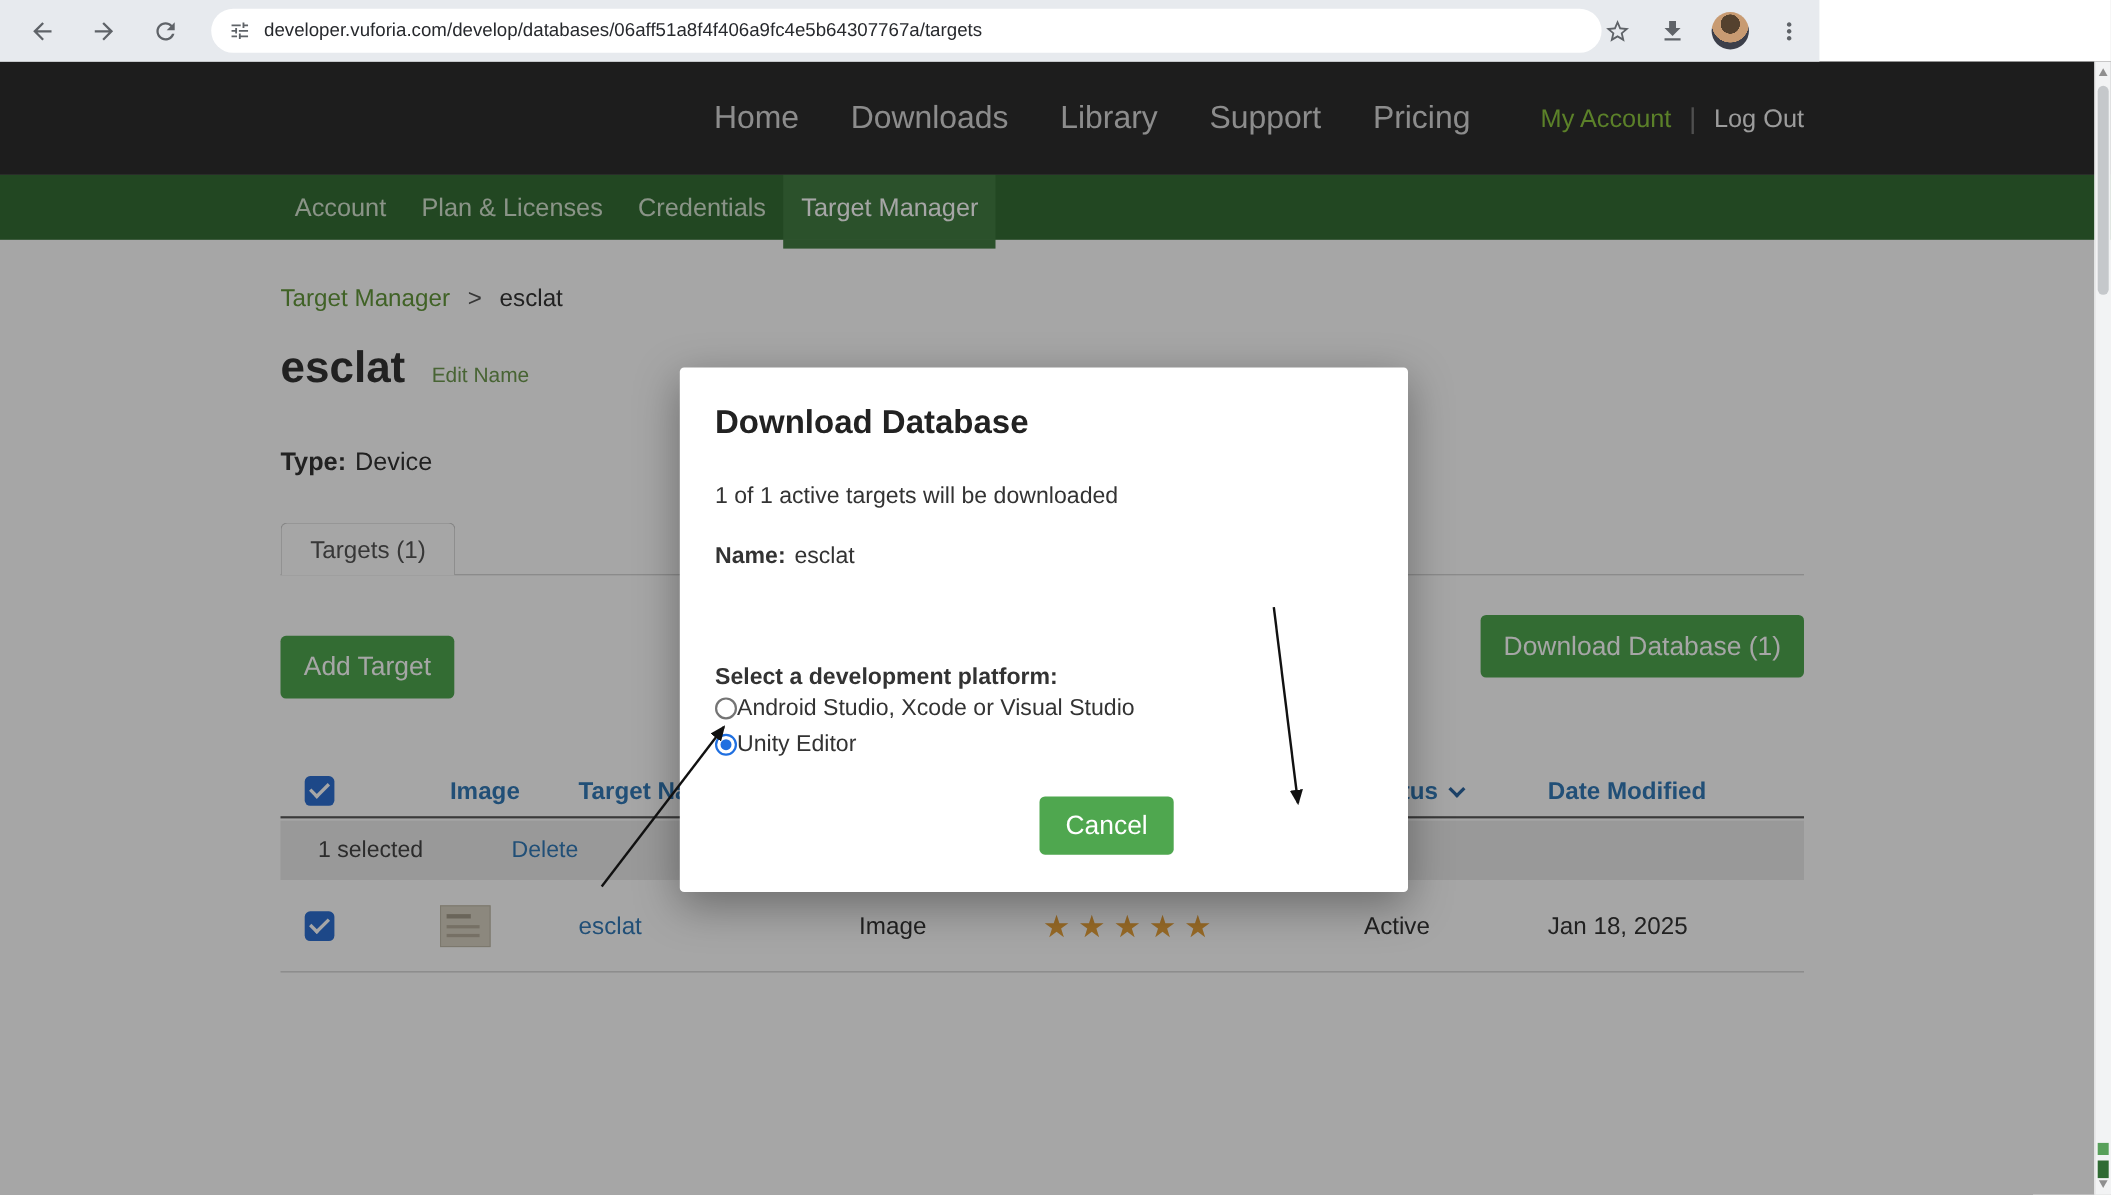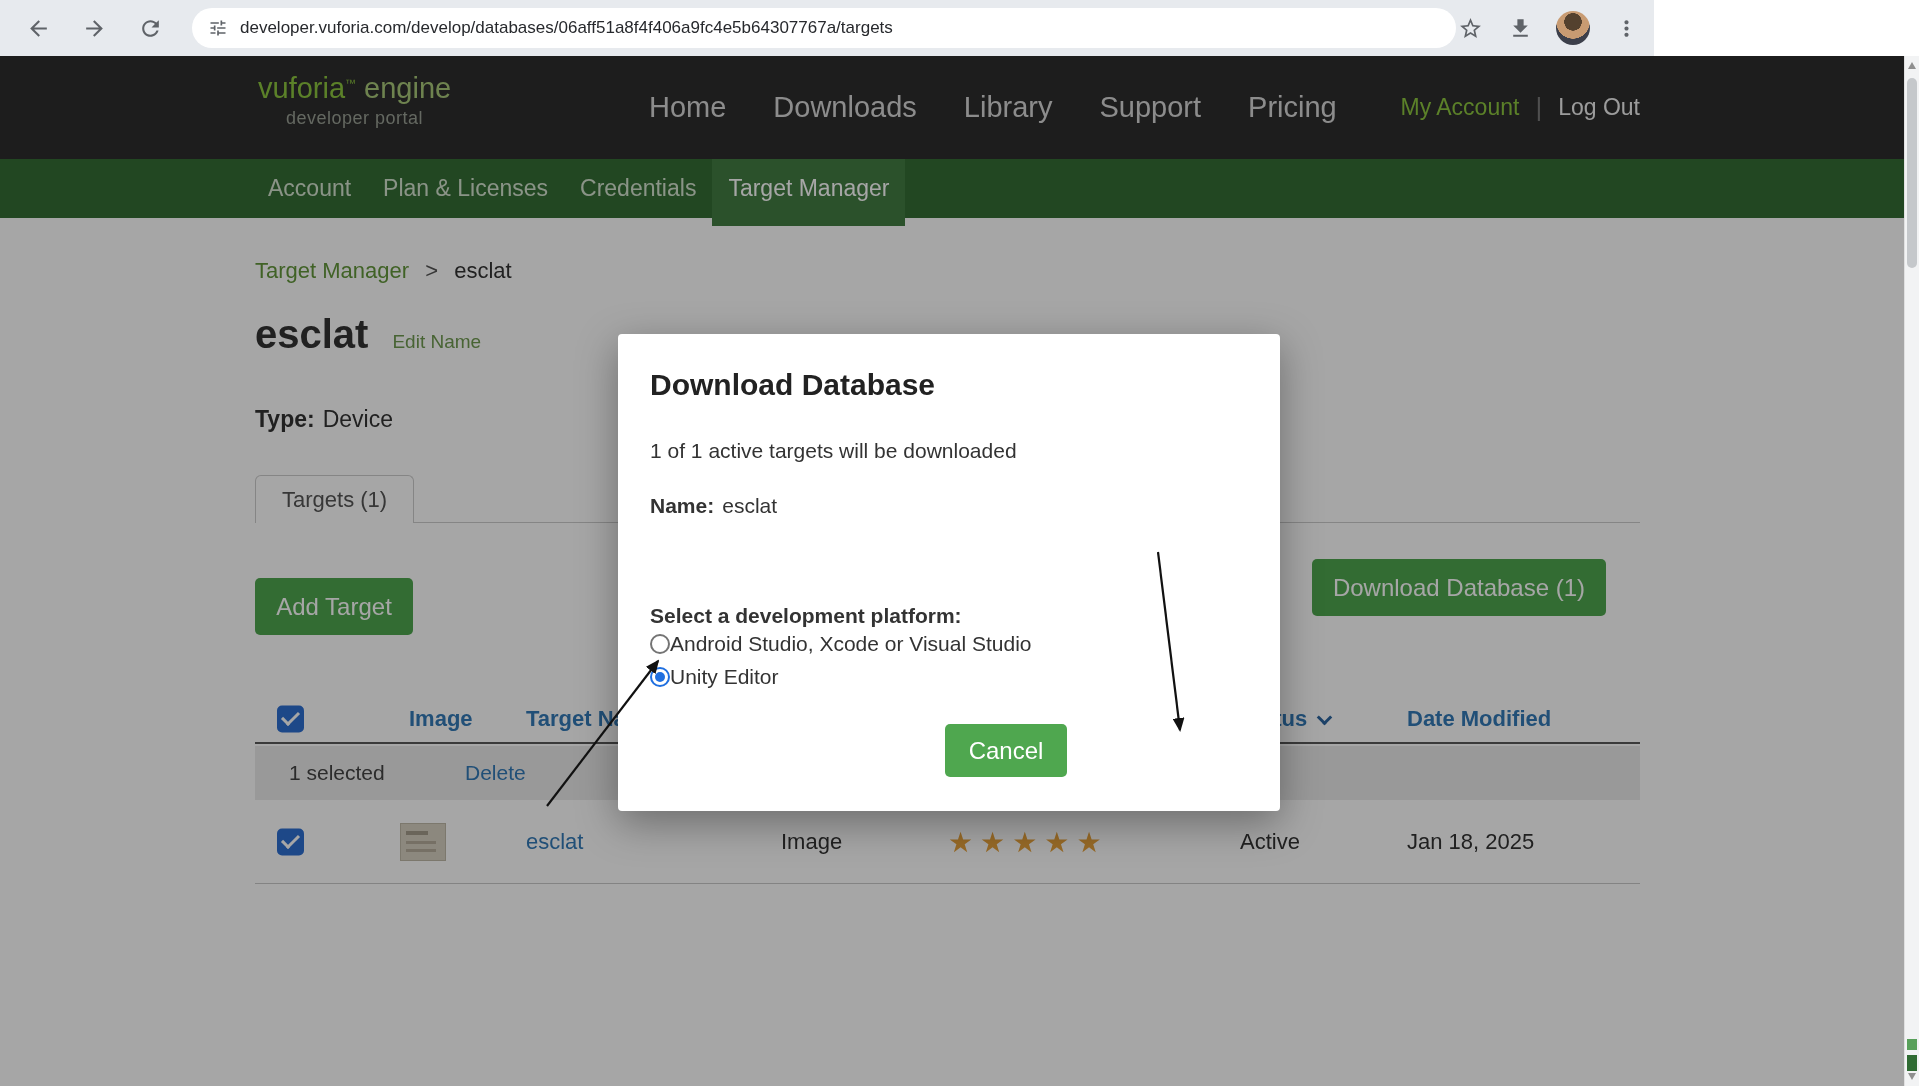--- a/index.html
+++ b/index.html
@@ -78,21 +78,21 @@
     border-radius:6px 6px 0 0; z-index:2;
   }
   .tab-line { position:absolute; left:0; top:304px; width:1385px; border-top:1px solid #ccc; }
 
   .btn {
     display:flex; align-items:center; justify-content:center;
     background:#4FA74F; color:#fff; border:none; border-radius:5px;
     font-size:24px; font-family:inherit; cursor:pointer;
   }
   .add-target { position:absolute; left:0; top:360px; width:158px; height:57px; }
-  .download-db { position:absolute; left:1057px; top:341px; width:294px; height:57px; }
+  .download-db { position:absolute; left:1091px; top:341px; width:294px; height:57px; }
 
   
   .thead { position:absolute; left:0; top:478px; width:1385px; height:48px; border-bottom:2px solid #5a5a5a; }
   .cell { position:absolute; top:50%; transform:translateY(-50%); font-size:22px; color:#333; white-space:nowrap; }
   .hcell { color:#337AB7; font-weight:bold; }
   .c-img    { left:154px; }
   .c-name   { left:271px; }
   .c-type   { left:526px; }
   .c-rate   { left:693px; }
   .c-status { left:985px; }
@@ -202,26 +202,20 @@
     <div class="avatar"></div>
     <div class="icon-btn">
       <svg viewBox="0 0 24 24">
           <path d="M12 8c1.1 0 2-.9 2-2s-.9-2-2-2-2 .9-2 2 .9 2 2 2zm0 2c-1.1 0-2 .9-2 2s.9 2 2 2 2-.9 2-2-.9-2-2-2zm0 6c-1.1 0-2 .9-2 2s.9 2 2 2 2-.9 2-2-.9-2-2-2z"></path>
         </svg>
     </div>
   </div>
 </div>
 
 <div class="site-header">
-  <div class="logo">
-    <div class="logo-line1">
-      <span>vuforia</span><sup>™</sup><span class="engine">engine</span>
-    </div>
-    <div class="logo-line2">developer portal</div>
-  </div>
   <div class="main-nav">
     <a href="#">Home</a>
     <a href="#">Downloads</a>
     <a href="#">Library</a>
     <a href="#">Support</a>
     <a href="#">Pricing</a>
   </div>
   <div class="account-links">
     <a href="#" class="my-account">My Account</a>
     <span class="acct-divider">|</span>

